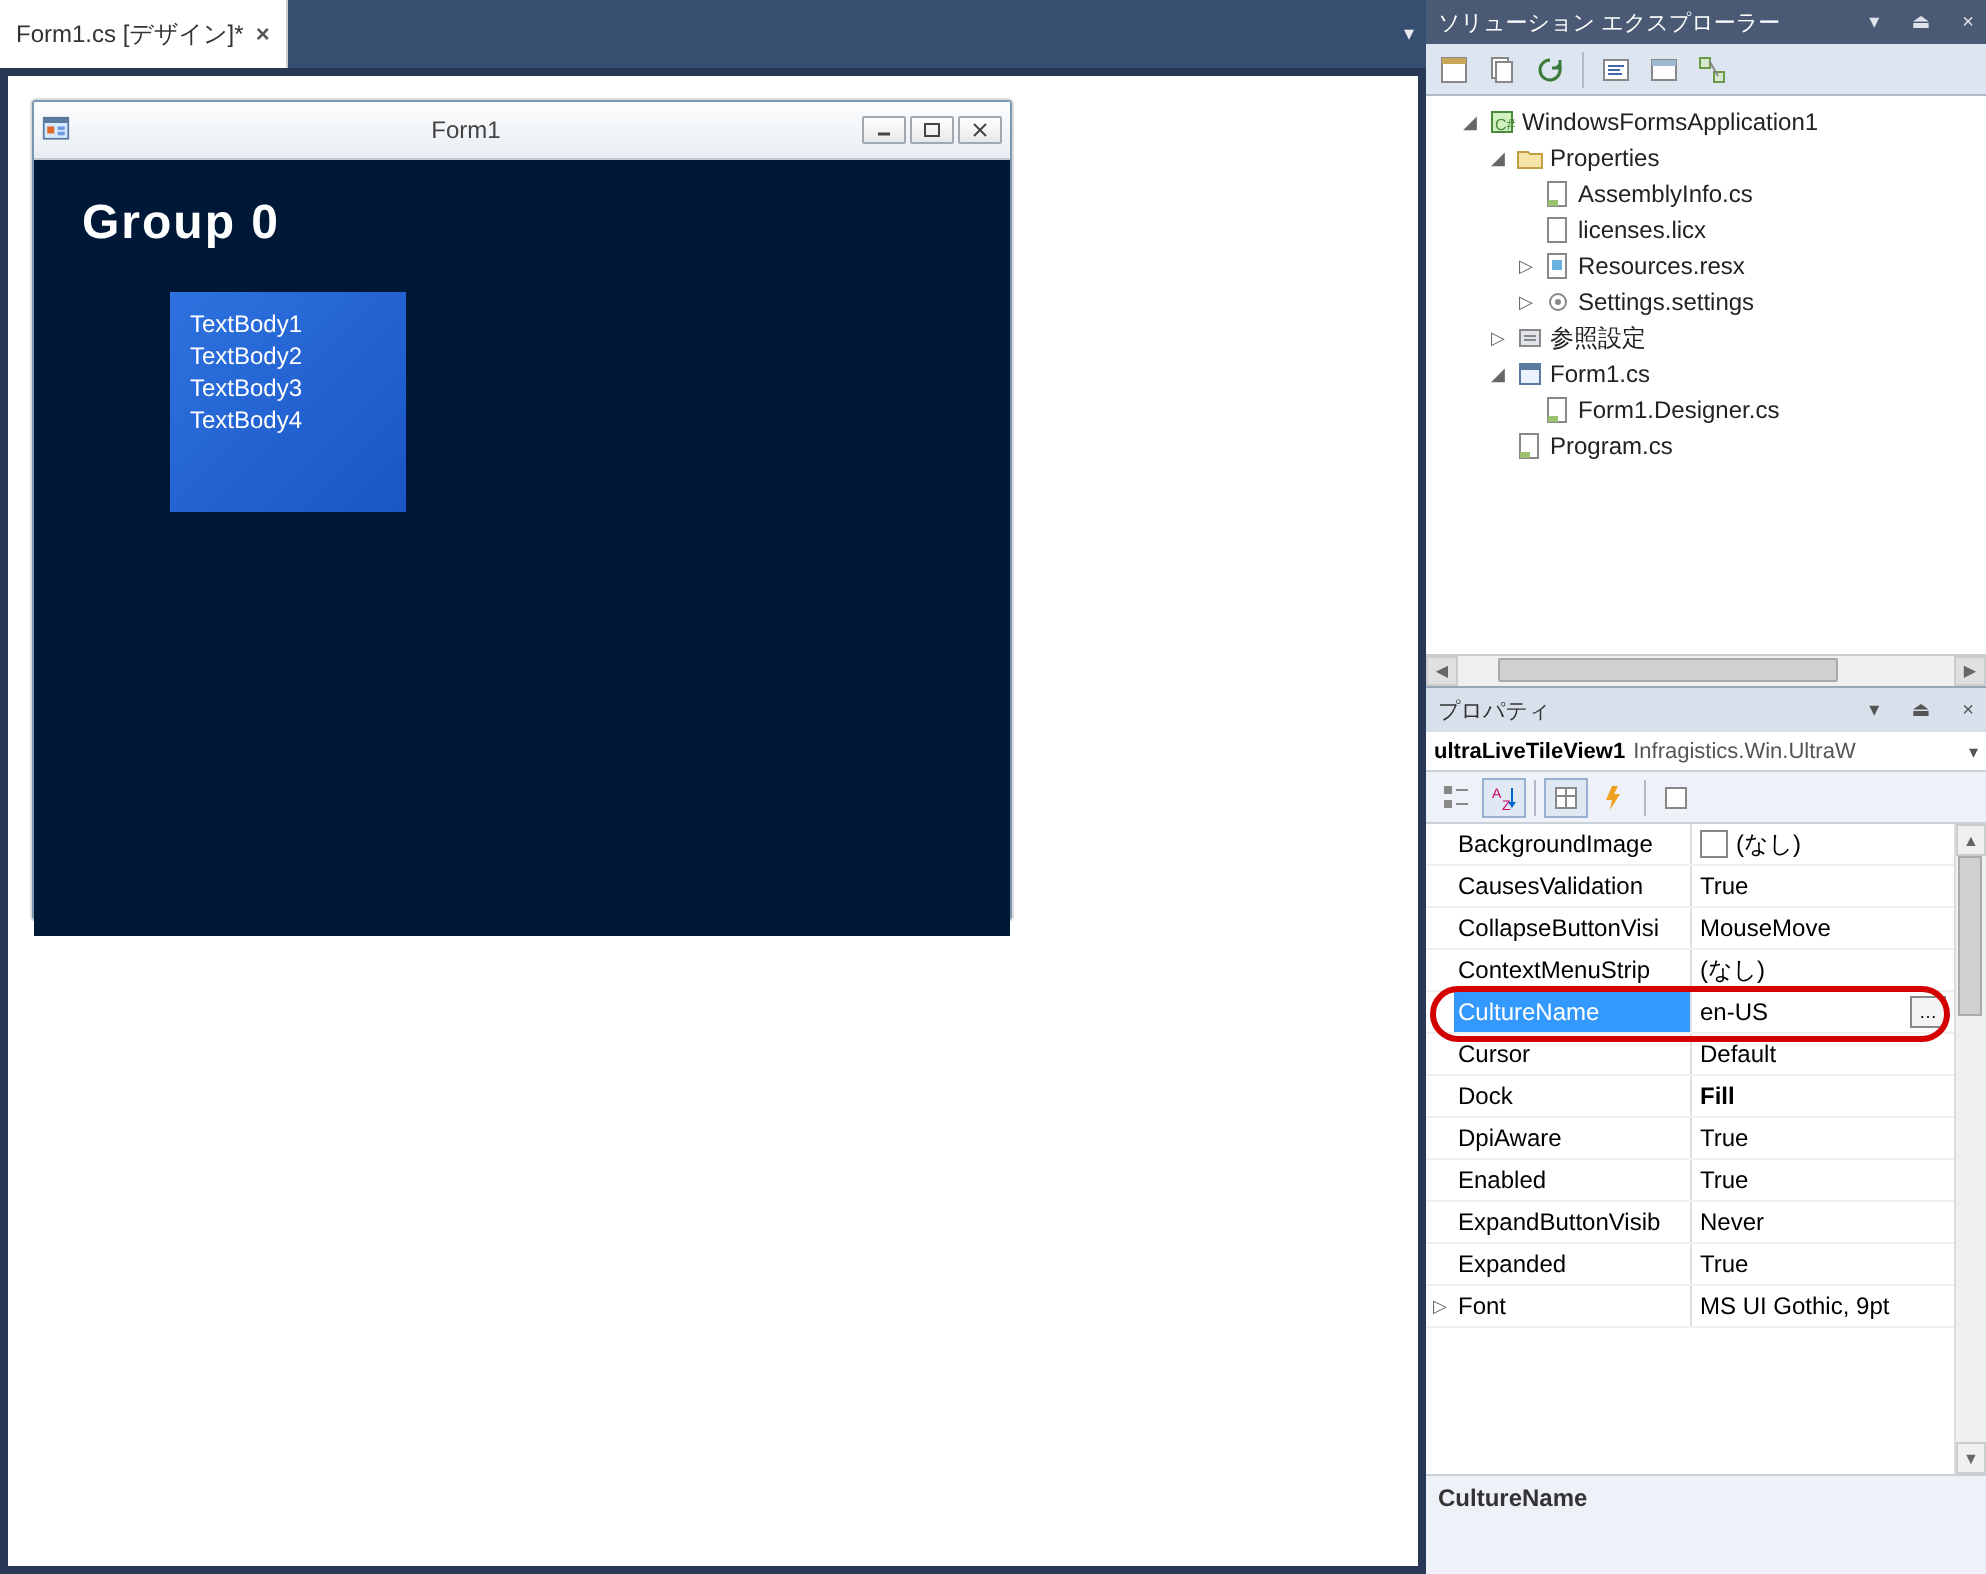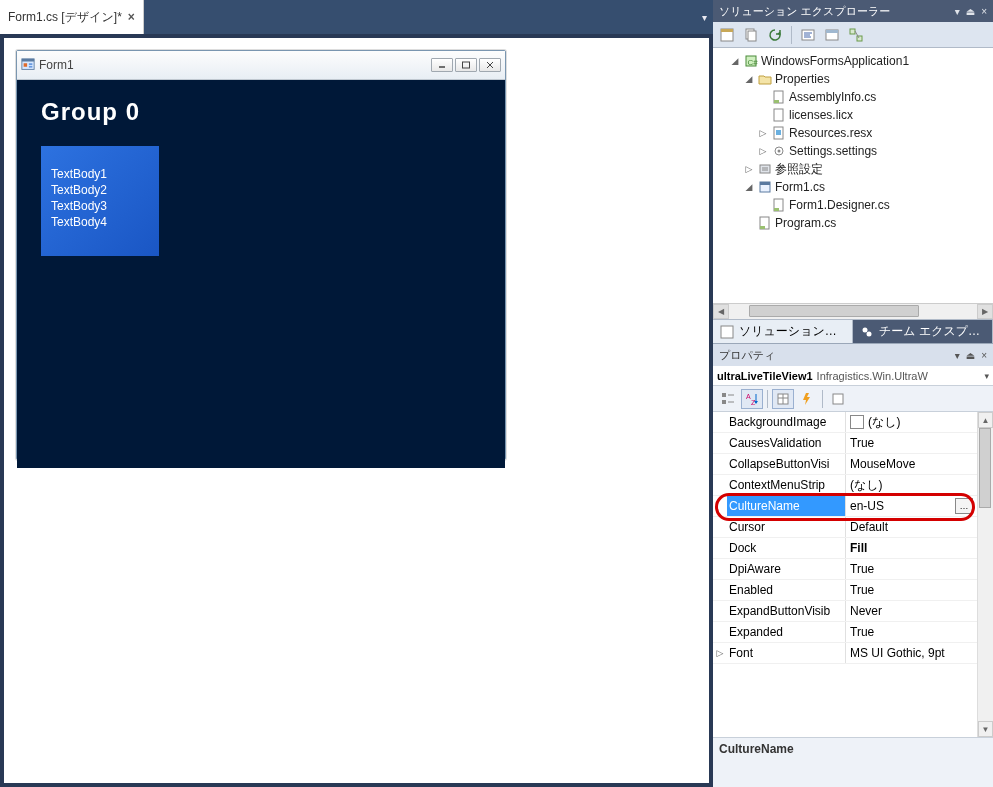--- a/index.html
+++ b/index.html
@@ -60,20 +60,21 @@
   background: #fff;
   box-shadow: 0 0 0 1px #ddd;
 }
 .form-titlebar {
   height: 20px;
   background: linear-gradient(#fdfdfd, #e8eef4);
   border-bottom: 1px solid #c0c8d0;
   display: flex; align-items: center;
   padding: 14px 4px;
   gap: 4px;
+  text-align: center;
 }
 .form-icon {
   width: 14px; height: 14px;
   display: inline-block;
 }
 .form-icon svg { width: 14px; height: 14px; }
 .form-title { flex: 1; color: #444; }
 .form-btns { display: flex; gap: 2px; }
 .form-btn {
   width: 22px; height: 14px;
@@ -92,22 +93,23 @@
   color: #fff;
   font-family: "MS UI Gothic", sans-serif;
 }
 .group-header {
   font-size: 24px; font-weight: 700;
   margin-bottom: 20px;
   letter-spacing: 1px;
 }
 .tile {
   background: linear-gradient(135deg, #2d72e0, #1a56c4);
-  padding: 20px 10px;
+  padding: 8px 10px;
   color: #fff;
+  margin-left: 44px;
 }
 .tile-small {
   width: 118px; height: 110px;
   font-size: 12px;
   line-height: 16px;
 }
 .tile-large {
   margin-top: 18px;
   width: 248px; height: 118px;
 }
@@ -123,21 +125,21 @@
   display: flex; flex-direction: column;
   background: #eef2f8;
 }
 
 .tool-window-header {
   height: 22px;
   background: #4b5a74;
   color: #fff;
   display: flex; align-items: center;
   padding: 0 6px;
-  gap: 6px;
+  gap: 16px;
   font-size: 11px;
 }
 .tool-window-header .hdr-title { flex: 1; }
 .hdr-icon { color: #e0e4ea; font-size: 10px; cursor: pointer; }
 
 .toolbar-row {
   height: 26px;
   background: #dde5f0;
   border-bottom: 1px solid #b0bac8;
   display: flex; align-items: center;
@@ -496,39 +498,20 @@
     </div>
 
     <div class="hscroll">
       <div class="hscroll-arrow">◀</div>
       <div class="hscroll-track">
           <div class="hscroll-thumb"></div>
         </div>
       <div class="hscroll-arrow">▶</div>
     </div>
 
-    <div class="tab-switcher">
-      <div class="sw-tab">
-        <span class="tree-icon">
-            <svg viewBox="0 0 14 14">
-              <rect x="1" y="1" width="12" height="12" fill="#fff" stroke="#888"></rect>
-            </svg>
-          </span>
-        <span>ソリューション…</span>
-      </div>
-      <div class="sw-tab active">
-        <span class="tree-icon">
-            <svg viewBox="0 0 14 14">
-              <circle cx="5" cy="5" r="2.5" fill="#fff"></circle>
-              <circle cx="9" cy="9" r="2.5" fill="#fff"></circle>
-            </svg>
-          </span>
-        <span>チーム エクスプ…</span>
-      </div>
-    </div>
   </div>
 
   <div class="props">
     <div class="tool-window-header" style="background:#d8e0ec;color:#333;">
       <span class="hdr-title">プロパティ</span>
       <span class="hdr-icon" style="color:#555">▾</span>
       <span class="hdr-icon" style="color:#555">⏏</span>
       <span class="hdr-icon" style="color:#555">×</span>
     </div>
     <div class="props-selector">

